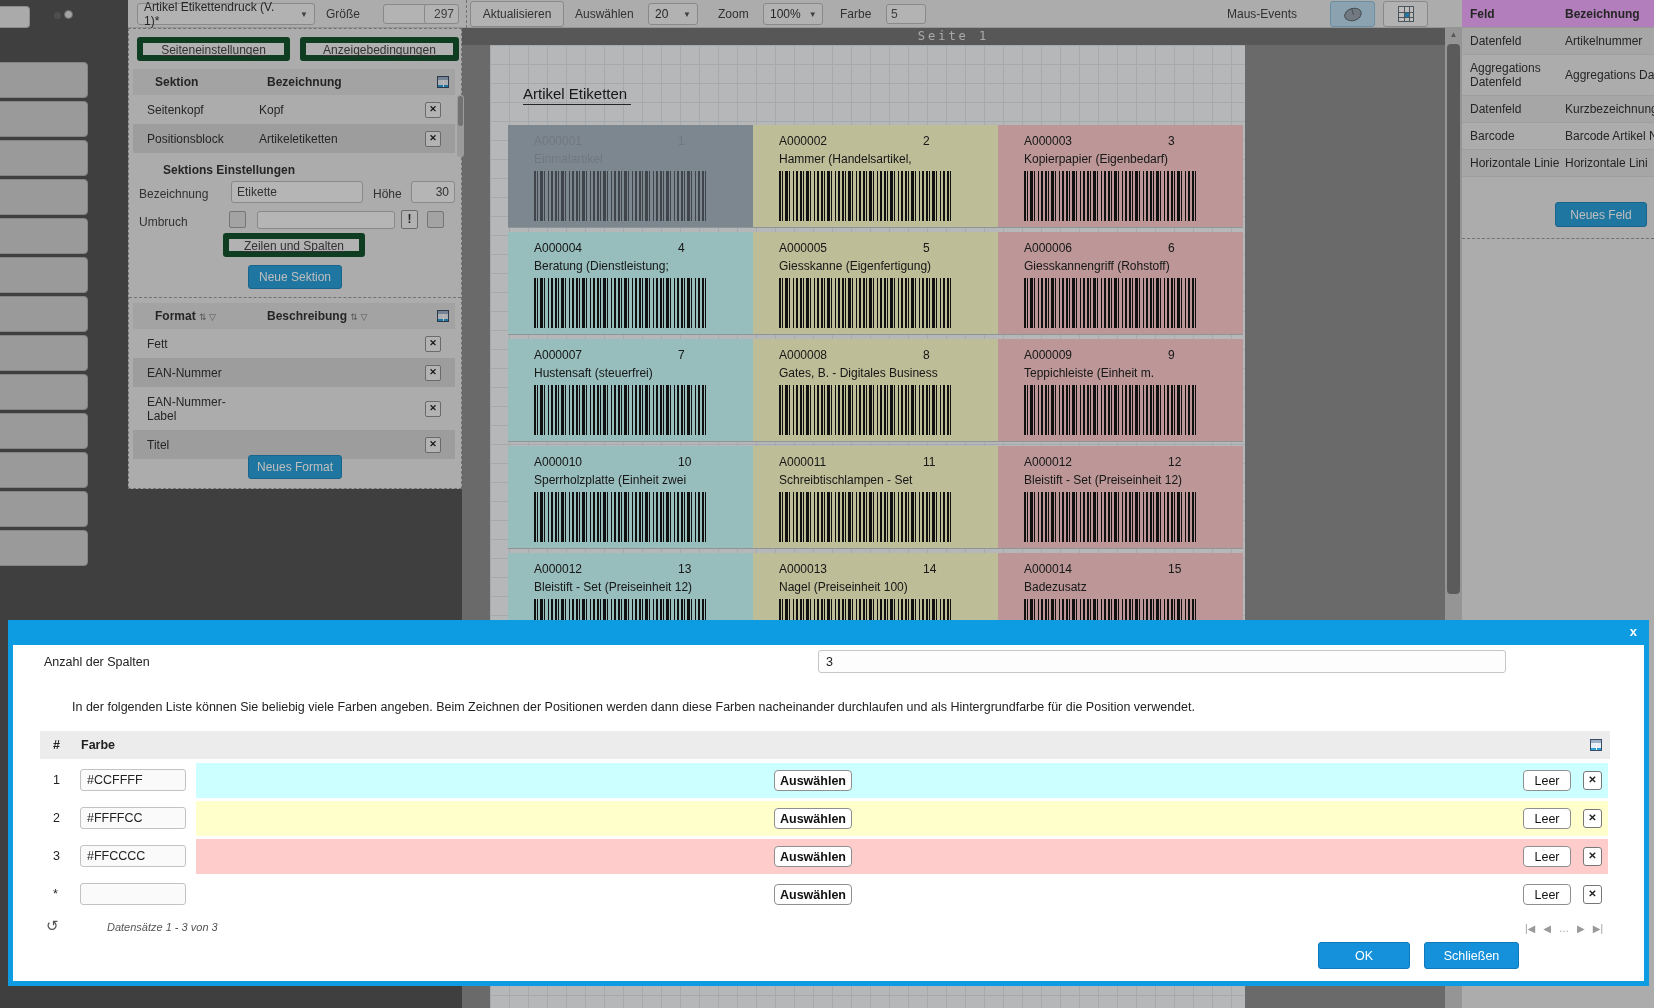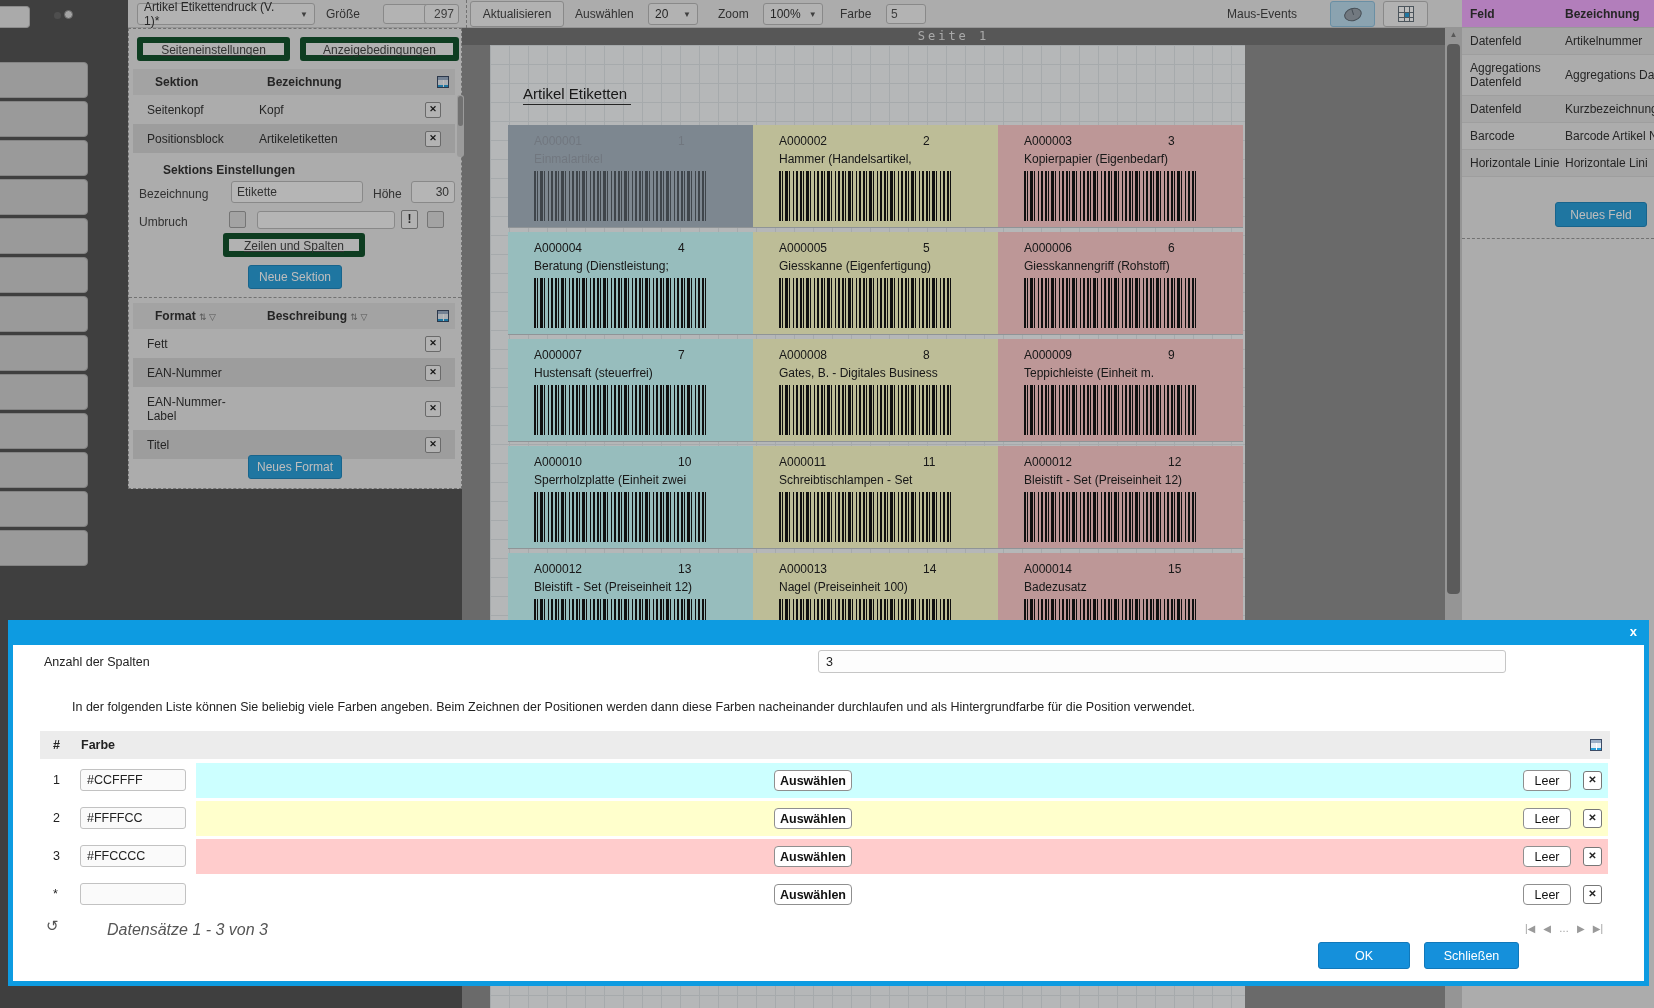--- a/index.html
+++ b/index.html
@@ -131,21 +131,21 @@
   .drow .dinput { position:absolute; left:40px; top:6px; width:106px; height:22px; border:1px solid #c2c2c2;
                   border-radius:3px; background:#fafafa; font:inherit; padding:0 6px; color:#222; }
   .drow .band { position:absolute; left:156px; top:0; width:1412px; height:35px; }
   .wbtn { position:absolute; background:#fff; border:1px solid #8f8f8f; border-radius:4px; font:inherit;
           color:#111; cursor:pointer; height:21px; }
   .btn-ausw { left:734px; top:7px; width:78px;font-weight:bold; }
   .btn-leer { left:1483px; top:7px; width:48px; }
   .btn-delx { position:absolute; left:1543px; top:8px; width:19px; height:19px; background:#fff; border:1px solid #777;
               border-radius:3px; font-size:10px; font-weight:bold; text-align:center; line-height:16px; cursor:pointer; }
   .md-refresh { position:absolute; left:33px; top:272px; font-size:15px; color:#555; cursor:pointer; }
-  .md-status { position:absolute; left:94px; top:276px; font-style:italic; color:#555; font-size:16px; }
+  .md-status { position:absolute; left:94px; top:276px; font-style:italic; color:#555; font-size:11px; }
   .md-pager { position:absolute; left:1420px; top:278px; width:170px; text-align:right; color:#9a9a9a; font-size:10px; }
   .md-pager span { margin-left:8px; cursor:pointer; }
   .md-ok { position:absolute; left:1305px; top:297px; width:92px; height:27px; background:#1590db; border:1px solid #1178ba;
            color:#fff; border-radius:3px; font:inherit; cursor:pointer; }
   .md-close2 { position:absolute; left:1411px; top:297px; width:95px; height:27px; background:#1590db; border:1px solid #1178ba;
            color:#fff; border-radius:3px; font:inherit; cursor:pointer; }
   .mouse-ico { width:18px; height:13px; background:#9aa4ad; border:1px solid #5f6a74; border-radius:50%;
                transform:rotate(-18deg); position:relative; }
   .mouse-ico:after { content:""; position:absolute; left:8px; top:0; width:1px; height:6px; background:#5f6a74; }
 </style>

